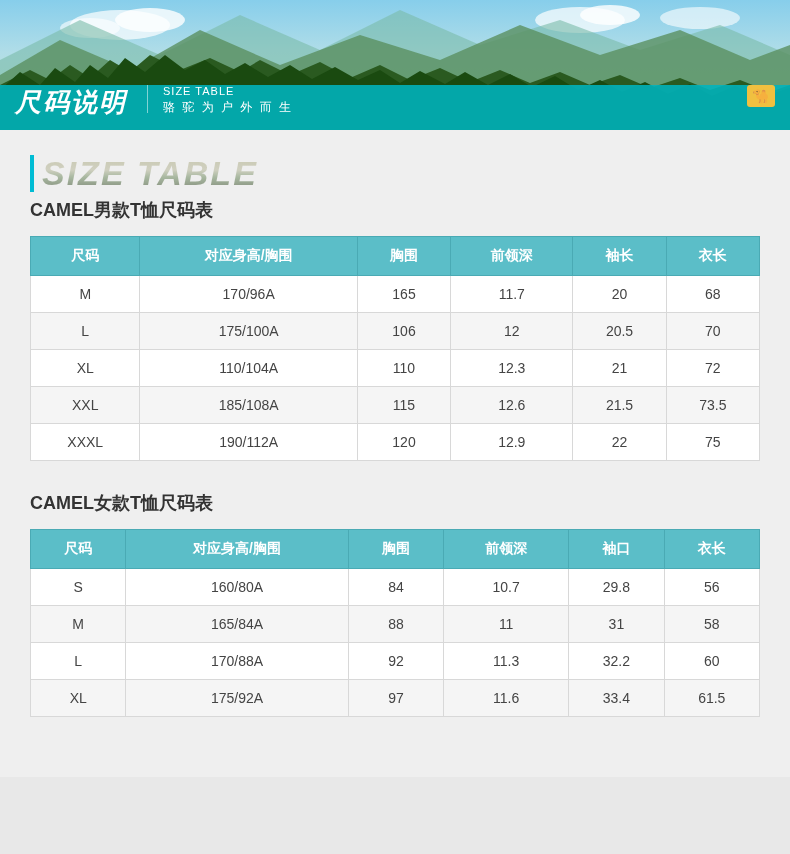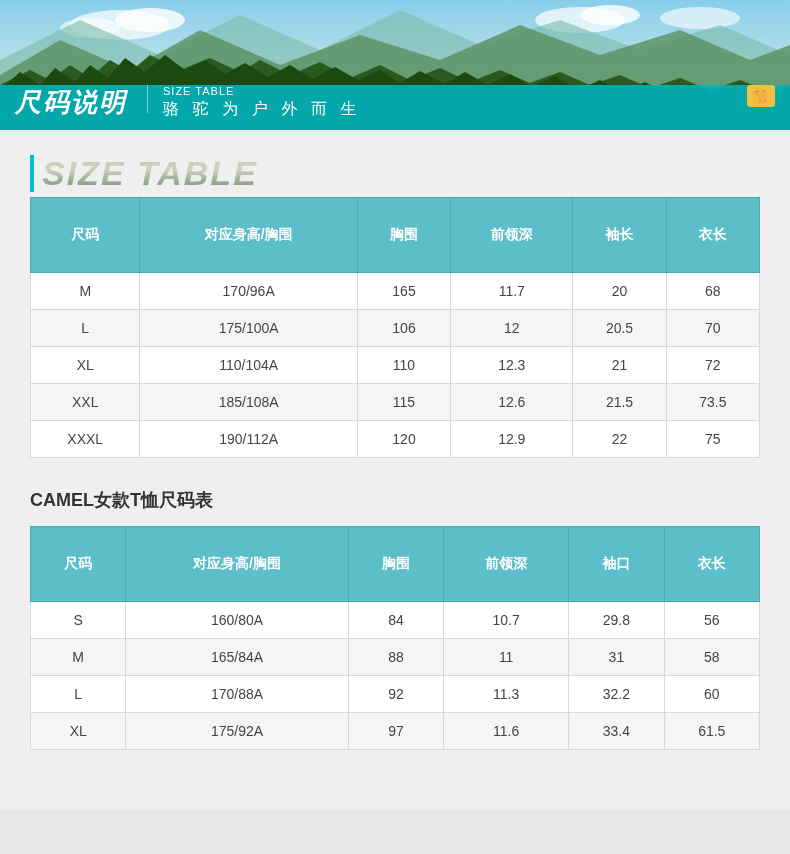--- a/index.html
+++ b/index.html
@@ -59,24 +59,23 @@
       display: flex;
       flex-direction: column;
     }
     .hero-subtitle-top {
       font-size: 11px;
       color: #fff;
       letter-spacing: 1px;
       margin-bottom: 2px;
     }
     .hero-subtitle-bottom {
-      font-size: 16px;
+      font-size: 12px;
       color: #fff;
       letter-spacing: 2px;
-      font-family: Liberation Mono, monospace;
     }
     .hero-icon {
       margin-left: auto;
       width: 28px;
       height: 22px;
       background: #f0c040;
       border-radius: 3px;
       display: flex;
       align-items: center;
       justify-content: center;
@@ -119,21 +118,21 @@
       width: 100%;
       border-collapse: collapse;
       margin-bottom: 30px;
       background: #fff;
     }
     .size-table th {
       background: #5bbec8;
       color: #fff;
       font-size: 14px;
       font-weight: bold;
-      padding: 28px 8px;
+      padding: 10px 8px;
       text-align: center;
       border: 1px solid #4aaab4;
     }
     .size-table td {
       font-size: 14px;
       color: #444;
       padding: 10px 8px;
       text-align: center;
       border: 1px solid #d8d8d8;
     }
@@ -203,20 +202,21 @@
     </div>
   </div>
 </div>
 
 <div class="content">
 
   <div class="size-table-heading">
     <div class="size-table-big">SIZE TABLE</div>
   </div>
 
+  <div class="table-section-title">CAMEL男款T恤尺码表</div>
   <table class="size-table">
     <thead>
       <tr>
         <th>尺码</th>
         <th>对应身高/胸围</th>
         <th>胸围</th>
         <th>前领深</th>
         <th>袖长</th>
         <th>衣长</th>
       </tr>

